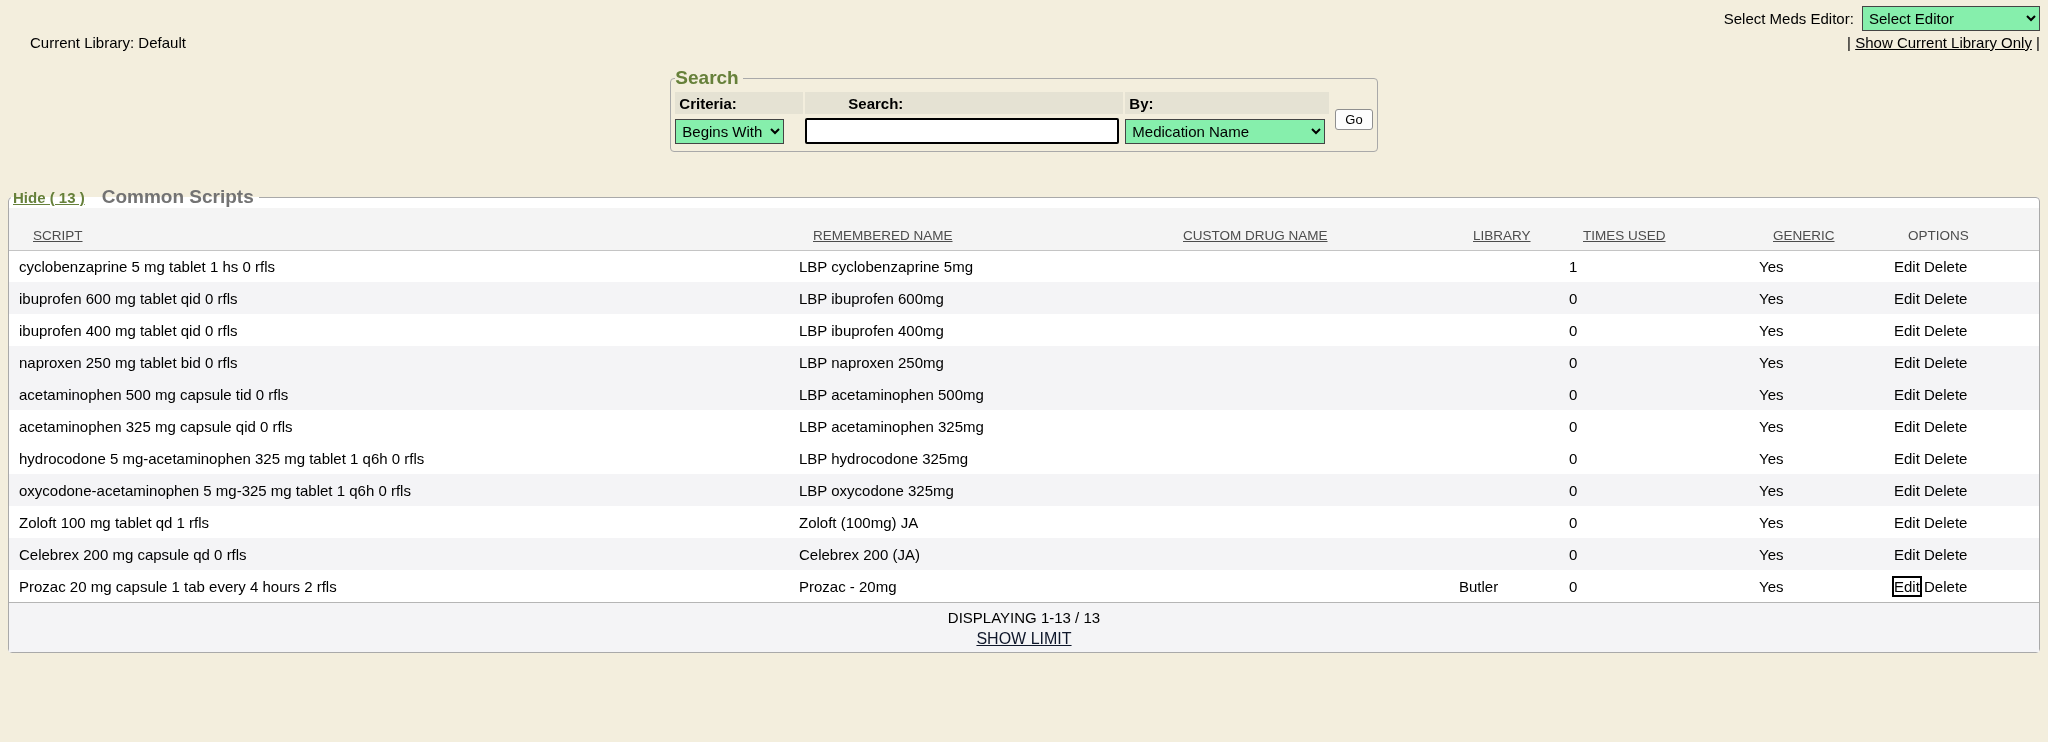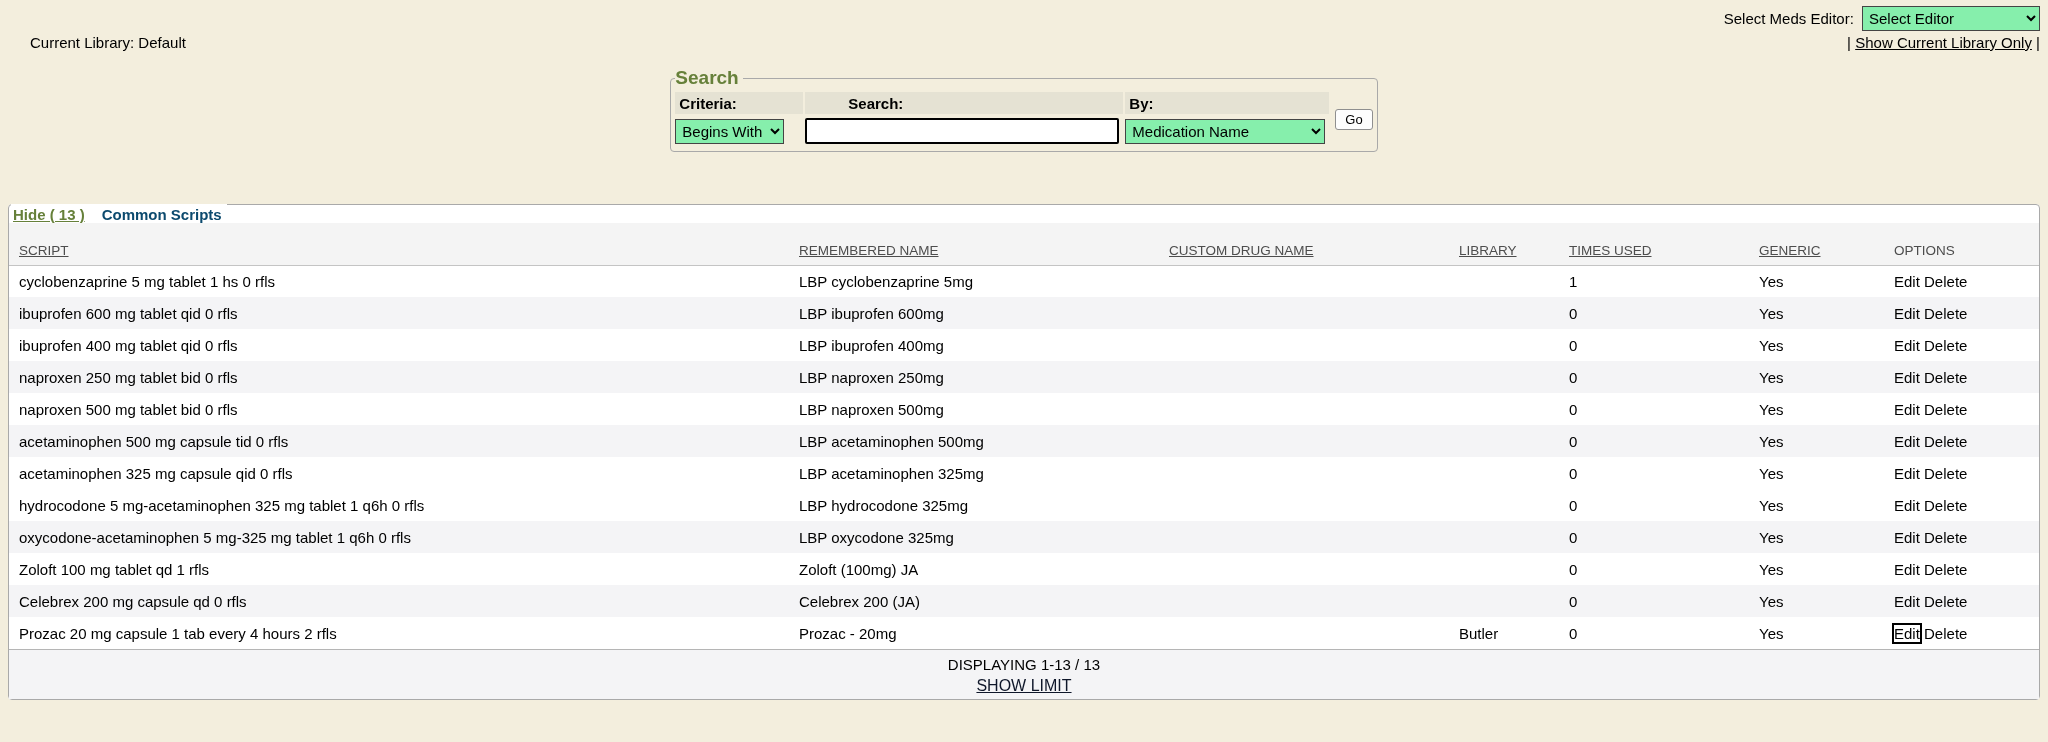--- a/index.html
+++ b/index.html
@@ -63,30 +63,30 @@
     background: #fff;
   }
   fieldset.scripts legend {
     margin-left: 2px; padding: 0 5px 0 2px;
     display: flex; align-items: baseline; gap: 17px;
   }
   .hide-link {
     color: #66803a; font-weight: bold; font-size: 15px;
     text-decoration: underline; cursor: pointer;
   }
-  .scripts-title { color: #0c4a6e; font-weight: bold; font-size: 15px; margin-top: 20px; }
+  .scripts-title { color: #737373; font-weight: bold; font-size: 19px; }
   table.scripts-table {
     width: 100%; border-collapse: collapse; table-layout: fixed;
   }
   table.scripts-table th {
     height: 42px; vertical-align: bottom;
     text-align: left; font-weight: normal; font-size: 13.5px;
     color: #4d4d4d; text-transform: uppercase; text-decoration: underline;
     background: #f4f4f4; border-bottom: 1px solid #c4c4c4;
-    padding: 0 0 7px 10px; cursor: pointer;
+    padding: 0 0 7px 24px; cursor: pointer;
   }
   table.scripts-table th.no-sort { text-decoration: none; cursor: default; }
   table.scripts-table td {
     height: 32px; font-size: 15px; padding: 0 0 0 10px;
     white-space: nowrap; overflow: hidden;
   }
   table.scripts-table tr.alt td { background: #f4f4f6; }
   .col1 { width: 780px; } .col2 { width: 370px; } .col3 { width: 290px; }
   .col4 { width: 110px; } .col5 { width: 190px; } .col6 { width: 135px; }
   td span[data-name$="-link"] { cursor: pointer; }
@@ -202,29 +202,20 @@
         </tr>
         <tr data-name="table-row" class="alt">
           <td data-name="script-cell">naproxen 250 mg tablet bid 0 rfls</td>
           <td data-name="remembered-name-cell">LBP naproxen 250mg</td>
           <td data-name="custom-drug-name-cell"></td>
           <td data-name="library-cell"></td>
           <td data-name="times-used-cell">0</td>
           <td data-name="generic-cell">Yes</td>
           <td data-name="options-cell"><span data-name="edit-link">Edit</span> <span data-name="delete-link">Delete</span></td>
         </tr>
-        <tr data-name="table-row">
-          <td data-name="script-cell">naproxen 500 mg tablet bid 0 rfls</td>
-          <td data-name="remembered-name-cell">LBP naproxen 500mg</td>
-          <td data-name="custom-drug-name-cell"></td>
-          <td data-name="library-cell"></td>
-          <td data-name="times-used-cell">0</td>
-          <td data-name="generic-cell">Yes</td>
-          <td data-name="options-cell"><span data-name="edit-link">Edit</span> <span data-name="delete-link">Delete</span></td>
-        </tr>
         <tr data-name="table-row" class="alt">
           <td data-name="script-cell">acetaminophen 500 mg capsule tid 0 rfls</td>
           <td data-name="remembered-name-cell">LBP acetaminophen 500mg</td>
           <td data-name="custom-drug-name-cell"></td>
           <td data-name="library-cell"></td>
           <td data-name="times-used-cell">0</td>
           <td data-name="generic-cell">Yes</td>
           <td data-name="options-cell"><span data-name="edit-link">Edit</span> <span data-name="delete-link">Delete</span></td>
         </tr>
         <tr data-name="table-row">

